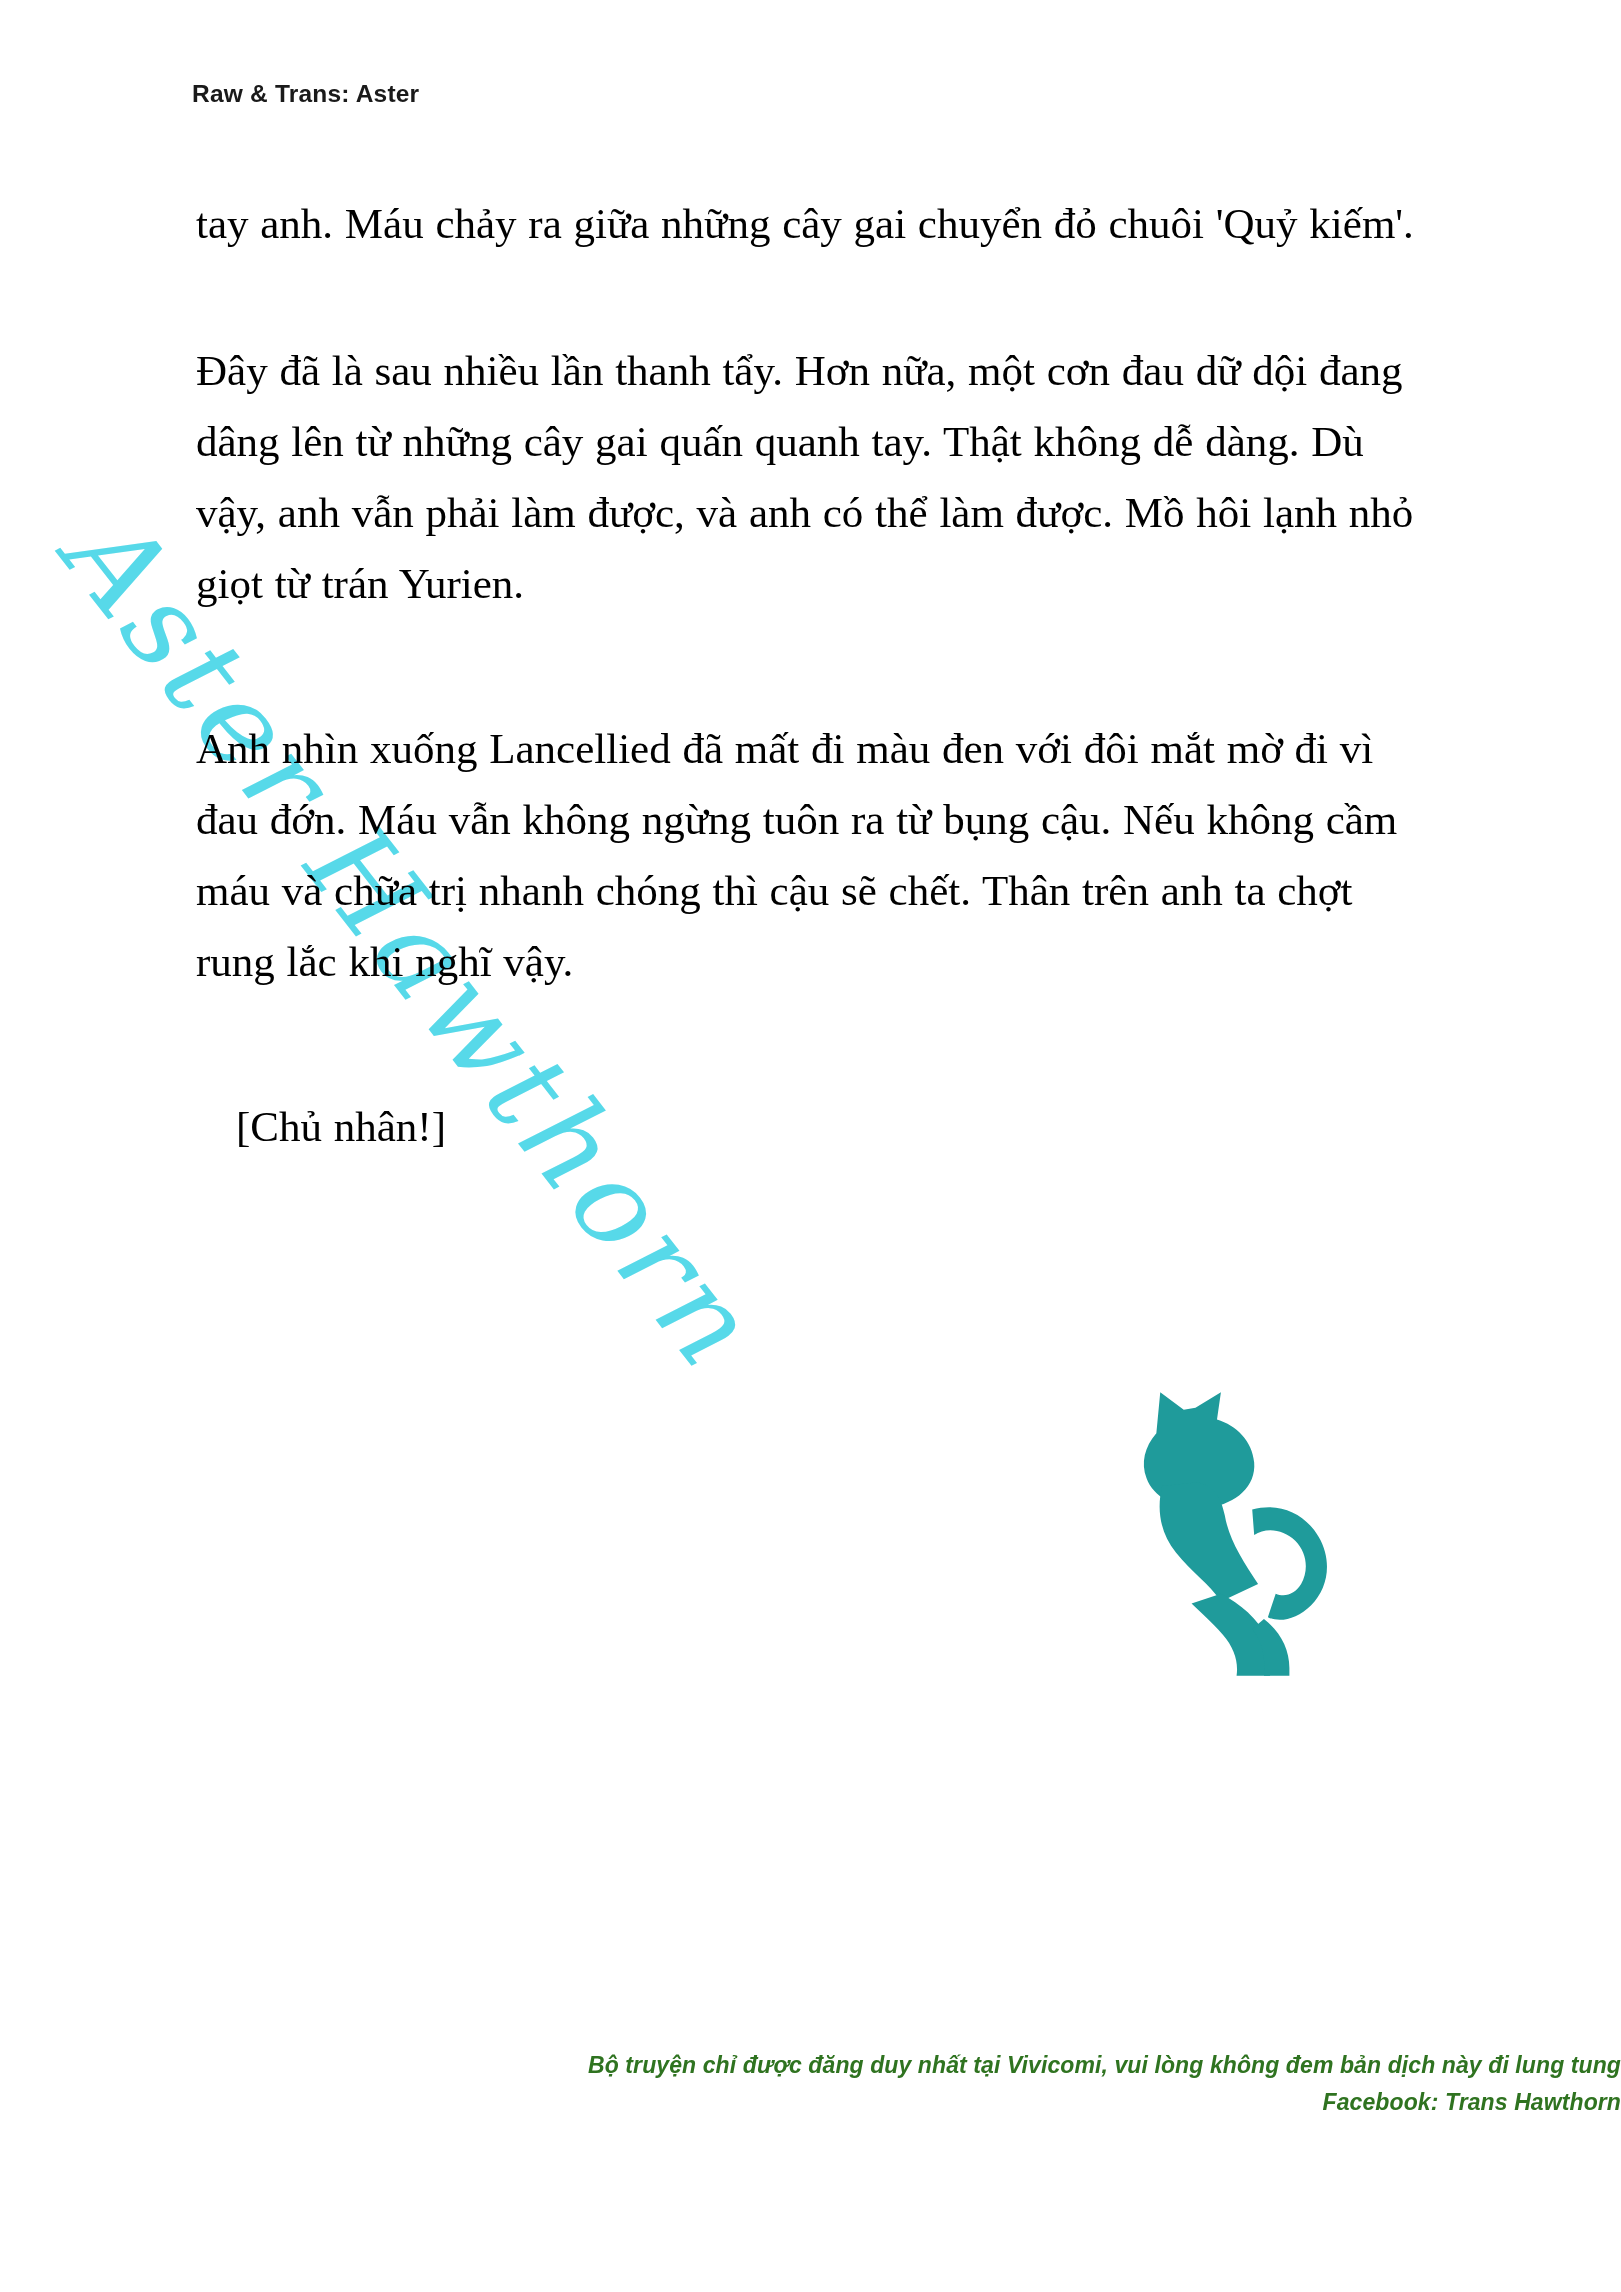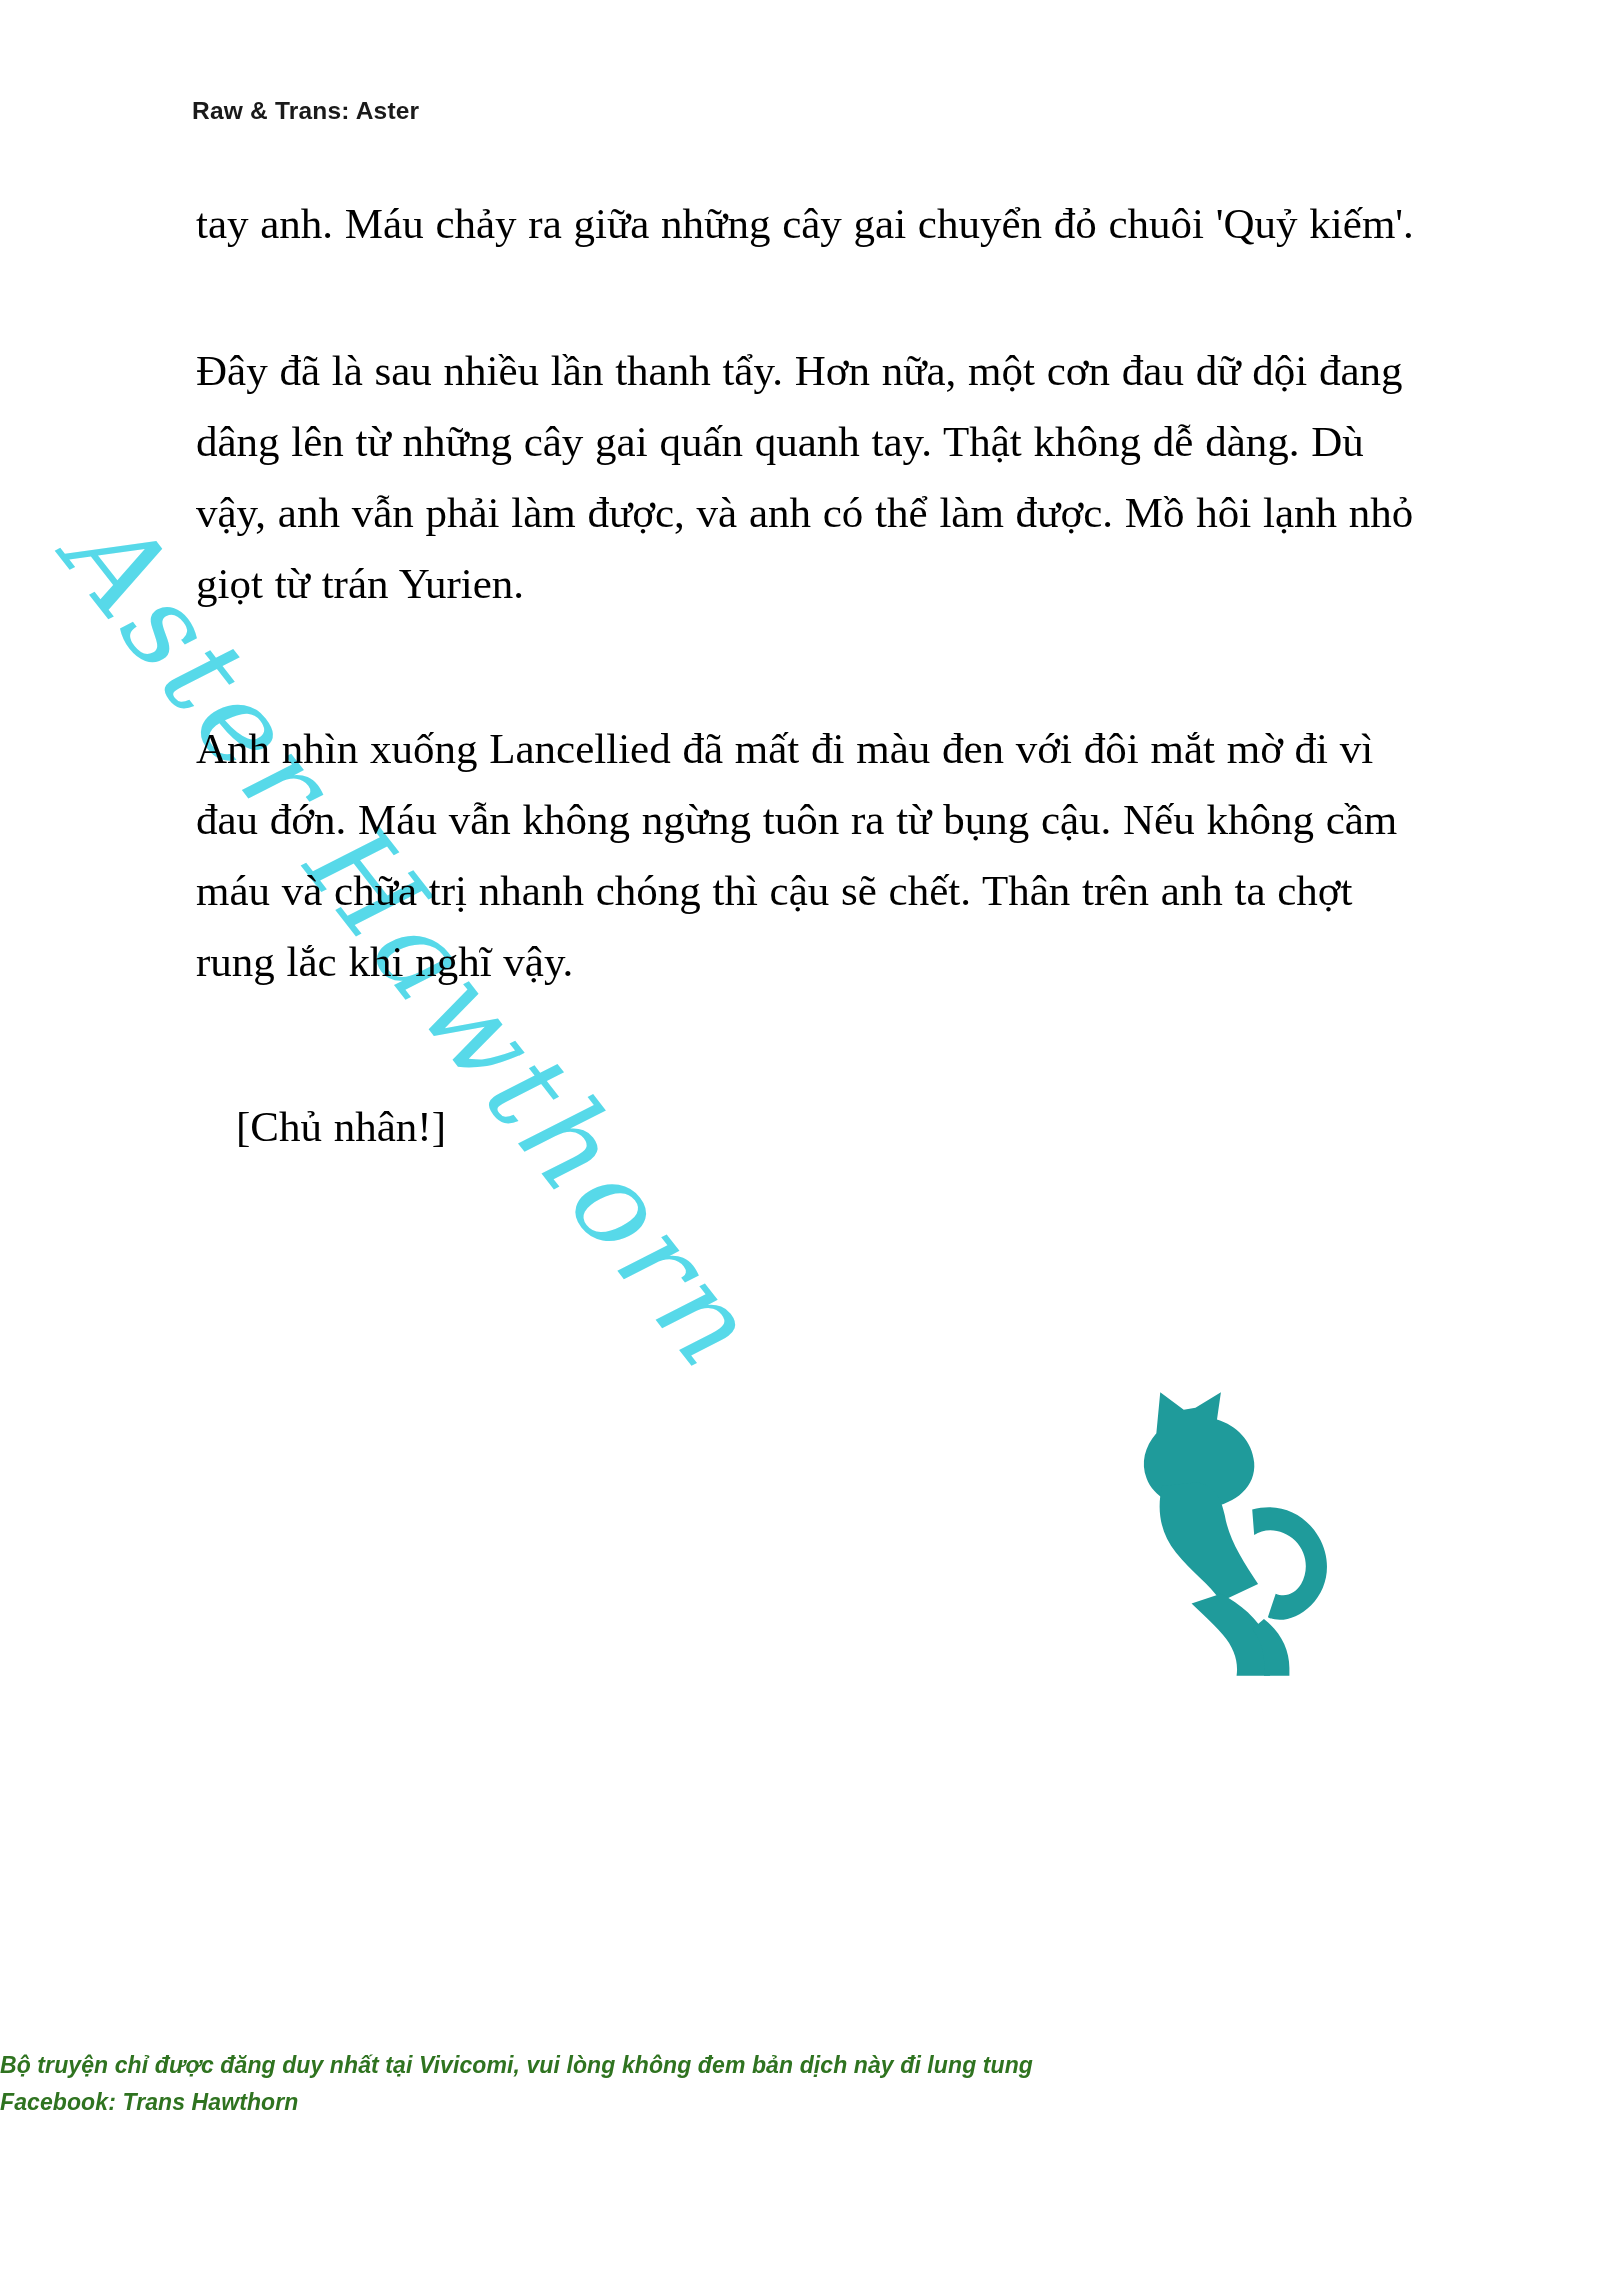--- a/index.html
+++ b/index.html
@@ -17,21 +17,21 @@
     position: relative;
     width: 1621px;
     height: 2293px;
     background: #ffffff;
     overflow: hidden;
   }
 
   
   .header {
     position: absolute;
-    top: 97px;
+    top: 80px;
     left: 192px;
     font-family: "Liberation Sans", "DejaVu Sans", sans-serif;
     font-size: 24.5px;
     font-weight: 600;
     color: #1a1a1a;
     letter-spacing: 0.2px;
     white-space: nowrap;
   }
 
   
@@ -84,21 +84,21 @@
     z-index: 4;
     pointer-events: none;
   }
 
   
   .footer {
     position: absolute;
     left: 0;
     right: 0;
     top: 2047px;
-    text-align: left;
+    text-align: right;
     z-index: 5;
   }
   .footer-line {
     font-family: "Liberation Sans", "DejaVu Sans", sans-serif;
     font-style: italic;
     font-weight: bold;
     font-size: 23px;
     color: #2f7320;
     line-height: 37px;
     letter-spacing: 0.1px;

